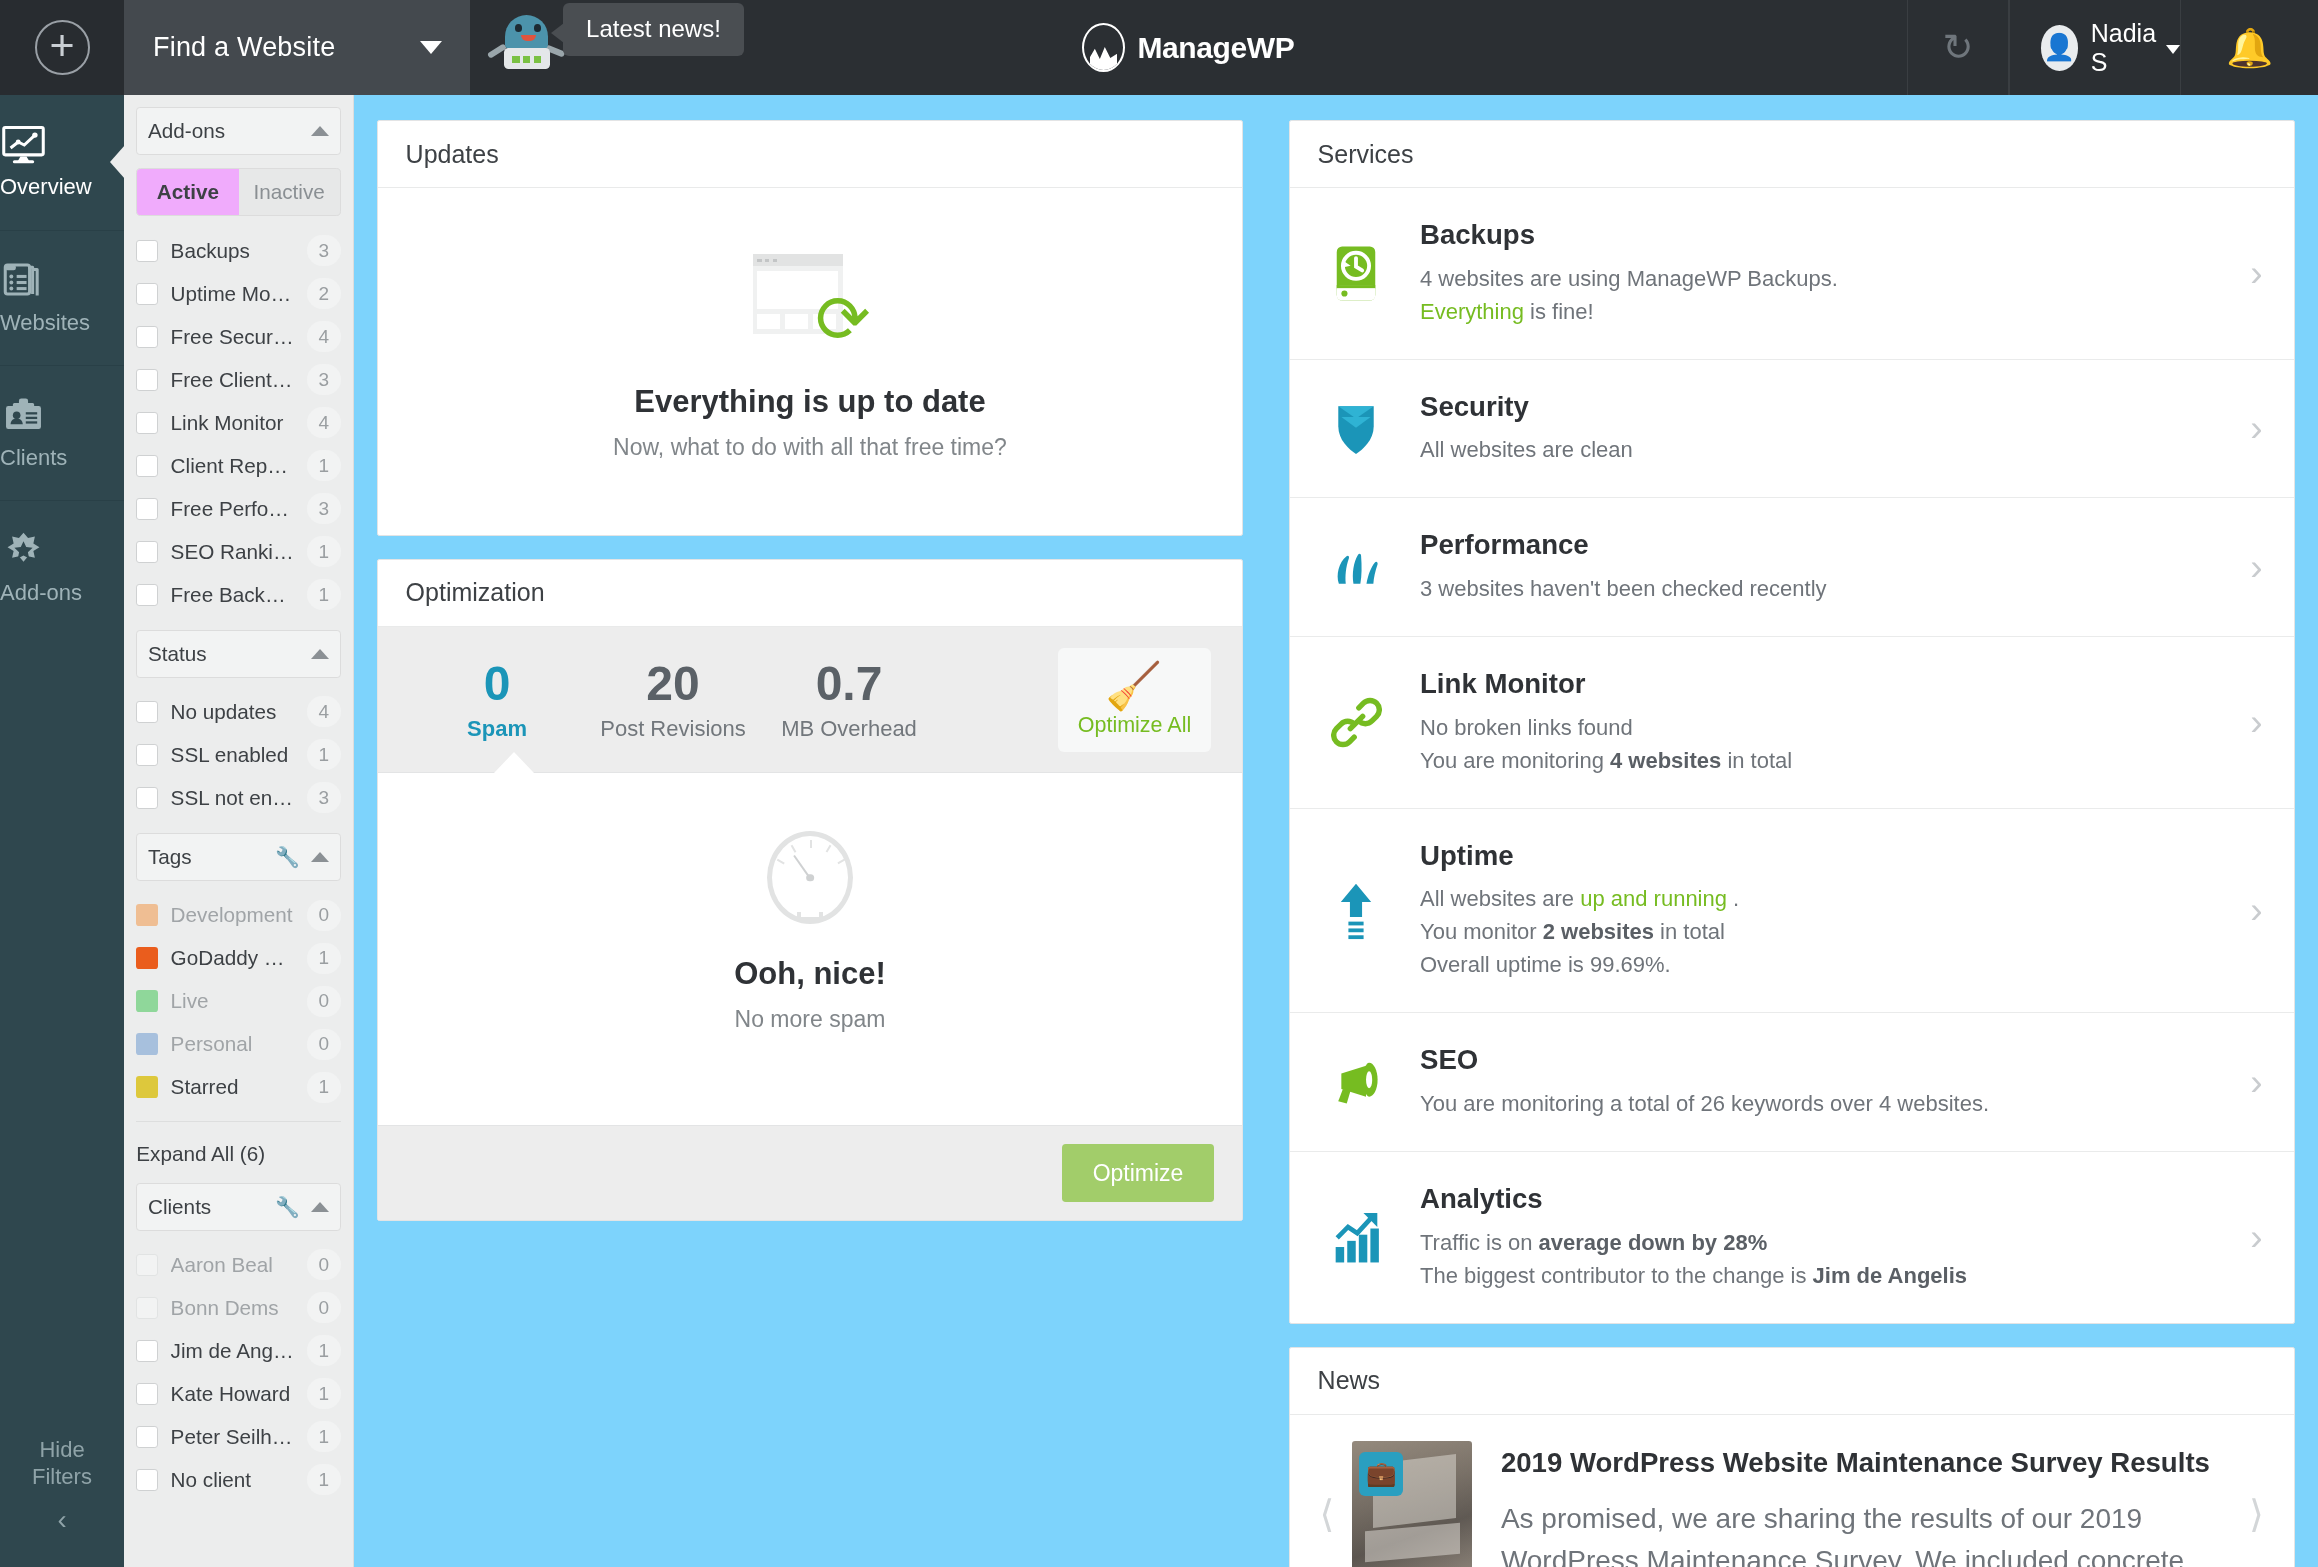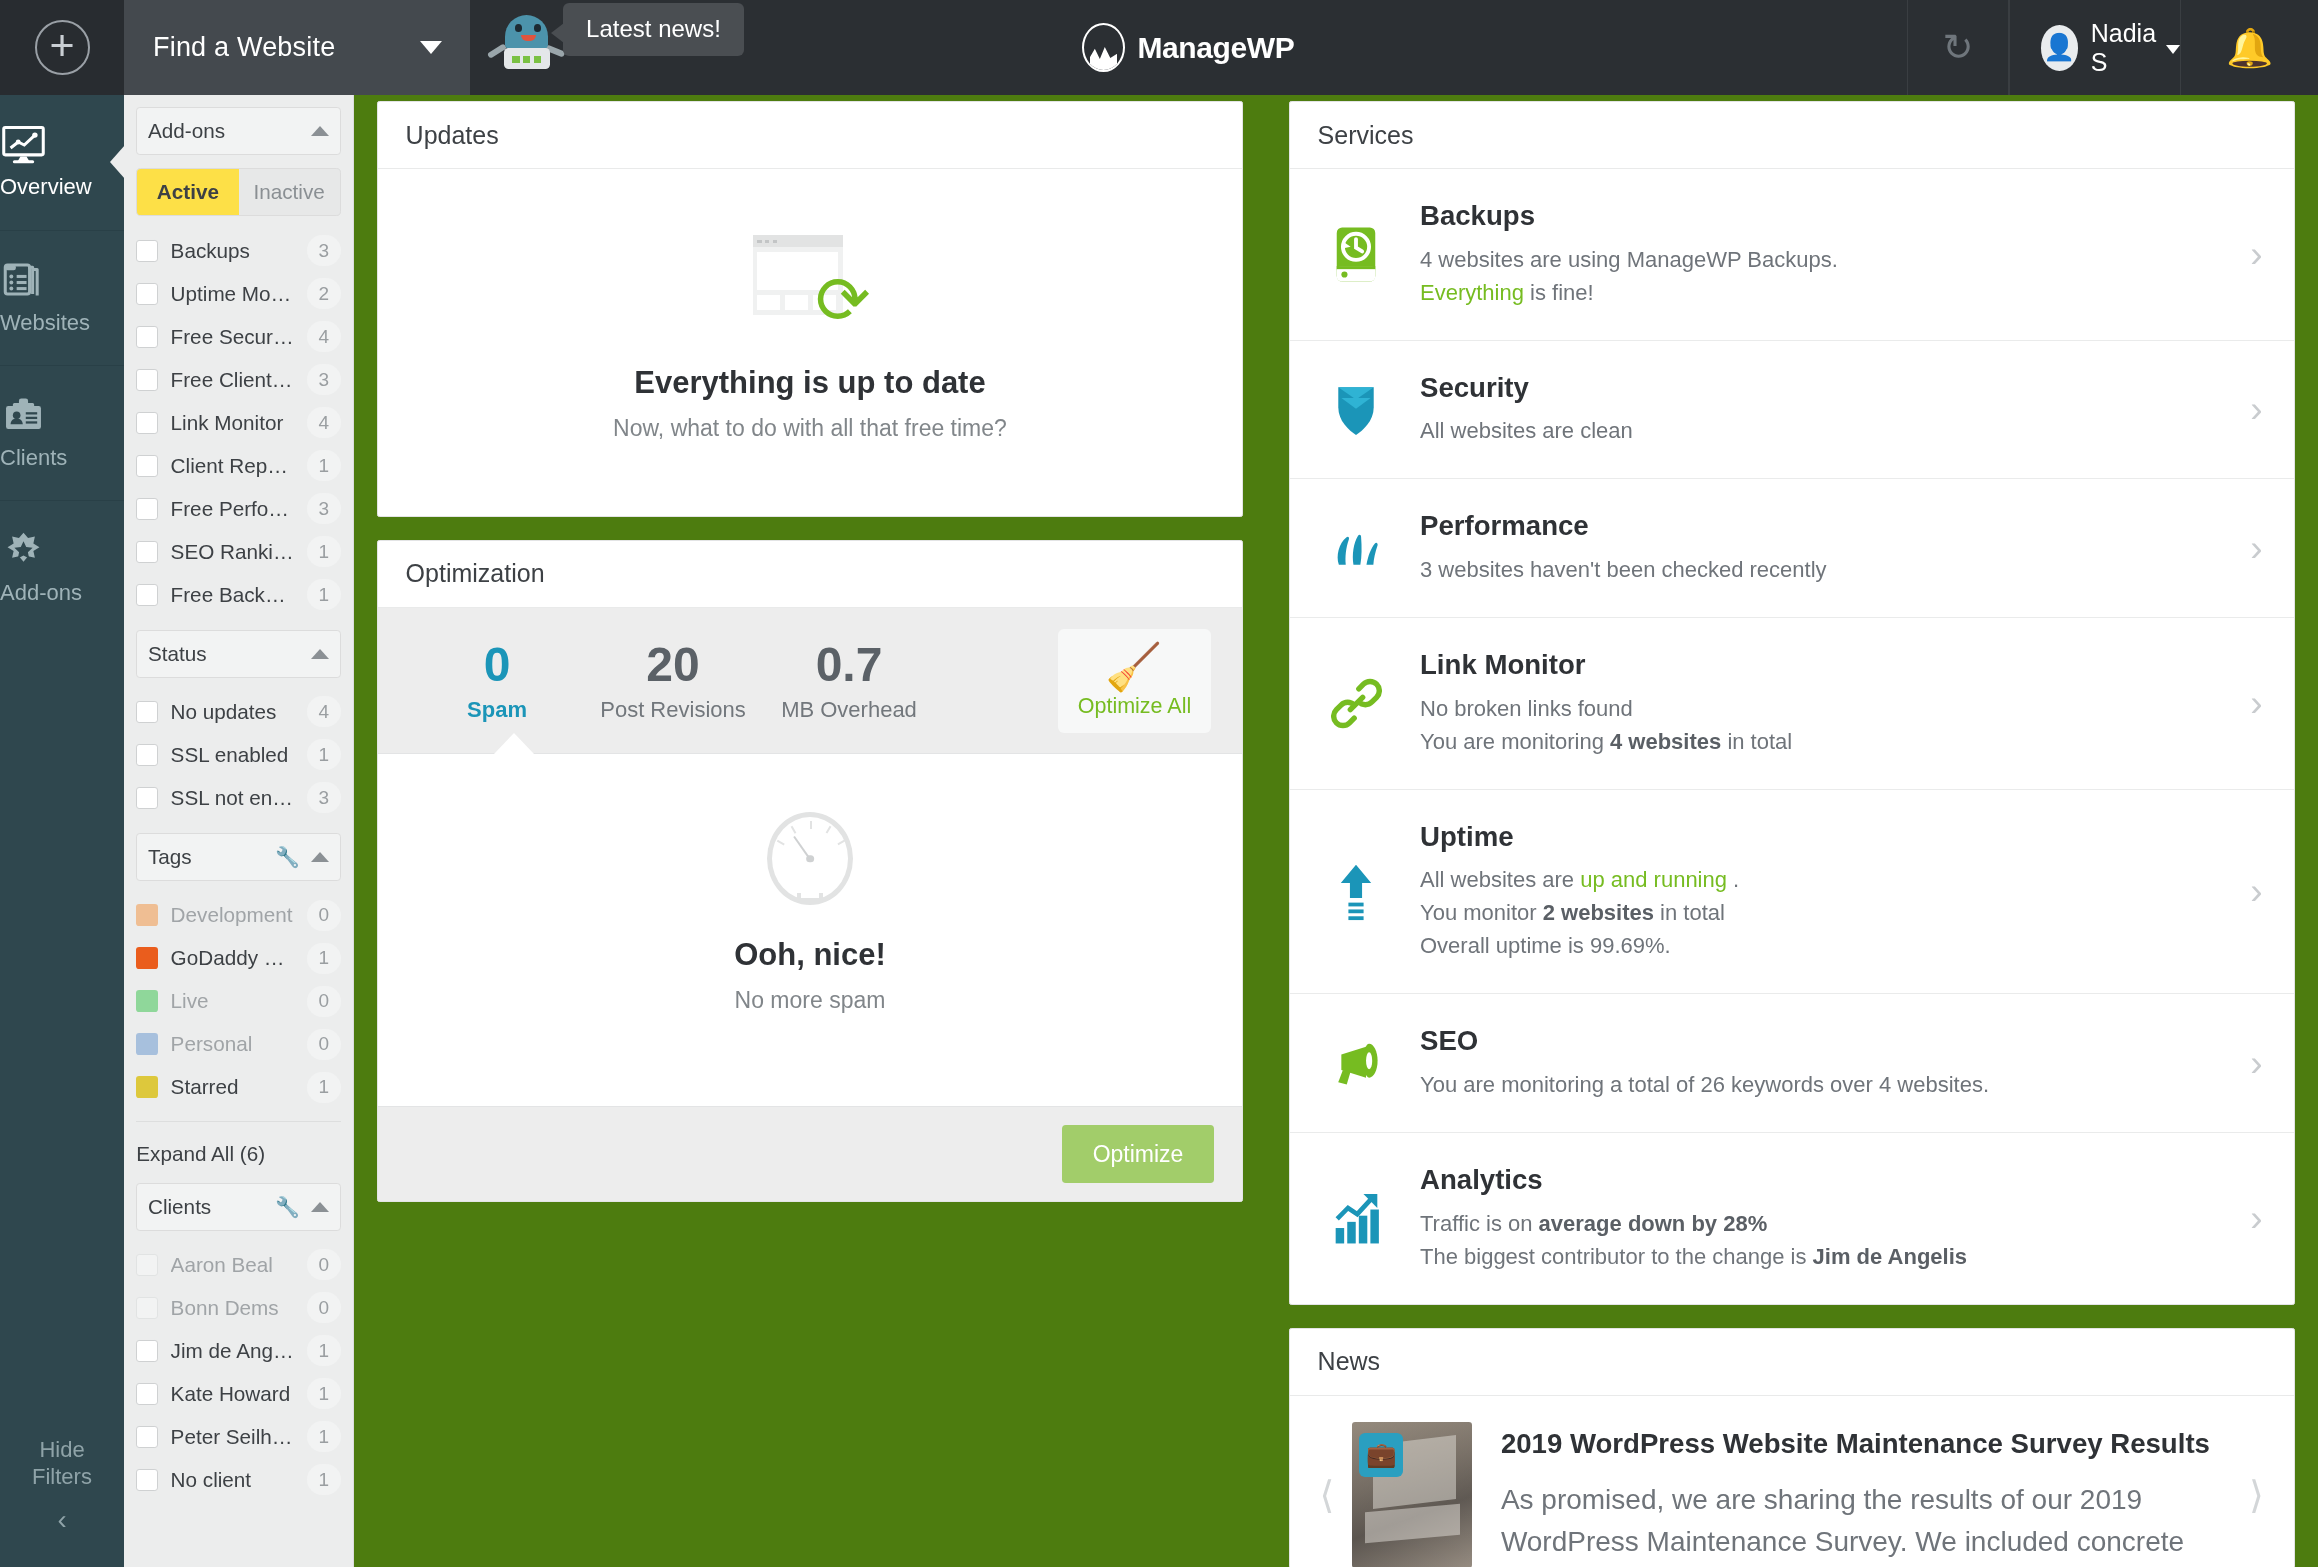--- a/index.html
+++ b/index.html
@@ -116,38 +116,38 @@
   }
   .fgroup-head .right { display: flex; align-items: center; gap: 10.7px; }
   .wrench { color: #8b9094; font-size: 20px; }
   .caret-up { width: 0; height: 0; border-left: 9.2px solid transparent;
     border-right: 9.2px solid transparent; border-bottom: 10px solid #8b9094; }
 
   .segmented { display: flex; height: 48px; border: 0.8px solid #dcdcdc; border-radius: 4.6px;
     overflow: hidden; margin-bottom: 13.8px; background: #e7e8e8; }
   .seg { flex: 1 1 0; display: flex; align-items: center; justify-content: center;
     font-size: 20.7px; color: #8a8f93; }
-  .seg.on { background: #fde047; color: #3d4145; font-weight: 700; }
+  .seg.on { background: #f0abfc; color: #3d4145; font-weight: 700; }
 
   .frow { display: flex; align-items: center; height: 43px; gap: 12.3px; }
   .cb { width: 22px; height: 22px; border: 0.8px solid #cfd1d2; background: #fff; border-radius: 3.1px; flex: 0 0 22px; }
   .cb.dim { background: #f2f3f3; border-color: #e1e3e3; }
   .swatch { width: 22px; height: 22px; border-radius: 3.1px; flex: 0 0 22px; }
   .frow .nm { flex: 1 1 auto; font-size: 20.7px; color: #3d4145; white-space: nowrap;
     overflow: hidden; text-overflow: ellipsis; }
   .frow.muted .nm { color: #a0a4a7; }
   .badge { min-width: 34px; height: 31px; border-radius: 15.3px; background: #f2f3f3;
     display: flex; align-items: center; justify-content: center;
     font-size: 19px; color: #9a9ea1; padding: 0 9.2px; }
   .fspace { height: 13.8px; }
   .expand-all { border-top: 0.8px solid #dddede; margin-top: 12.3px; padding: 20px 0 17px;
     font-size: 20.7px; color: #3d4145; }
 
   
-  .main { flex: 1 1 auto; display: flex; gap: 0; padding: 6px 0 0 0; min-width: 0; background: #4d7c0f; }
+  .main { flex: 1 1 auto; display: flex; gap: 0; padding: 25px 0 0 0; min-width: 0; background: #7dd3fc; }
   .col { min-width: 0; }
   .col-left { flex: 0 0 912px; padding: 0 23px 0 23px; }
   .col-right { flex: 1 1 auto; padding: 0 24.5px 0 23px; }
 
   .card { background: #fff; border: 0.8px solid #e3e4e5; border-radius: 2.3px; margin-bottom: 23px; }
   .card-head { height: 67px; display: flex; align-items: center; padding: 0 27.6px;
     border-bottom: 0.8px solid #e9eaea; font-size: 25px; color: #3d4145; }
 
   
   .empty { padding: 66px 0 74px; display: flex; flex-direction: column; align-items: center; }

